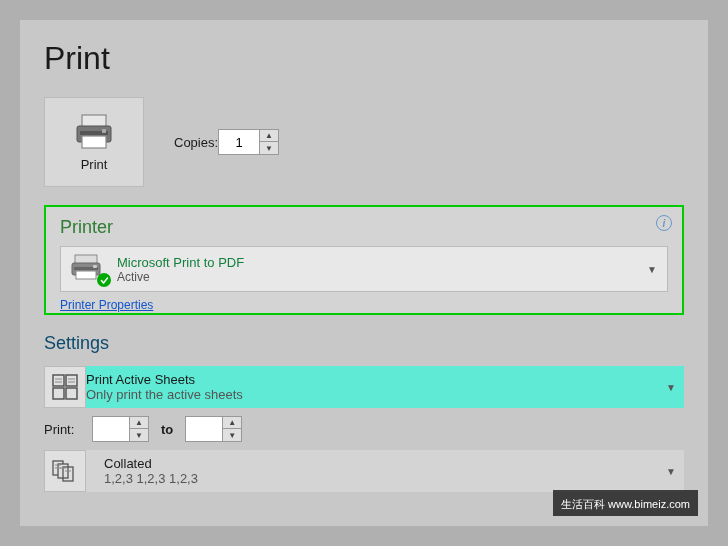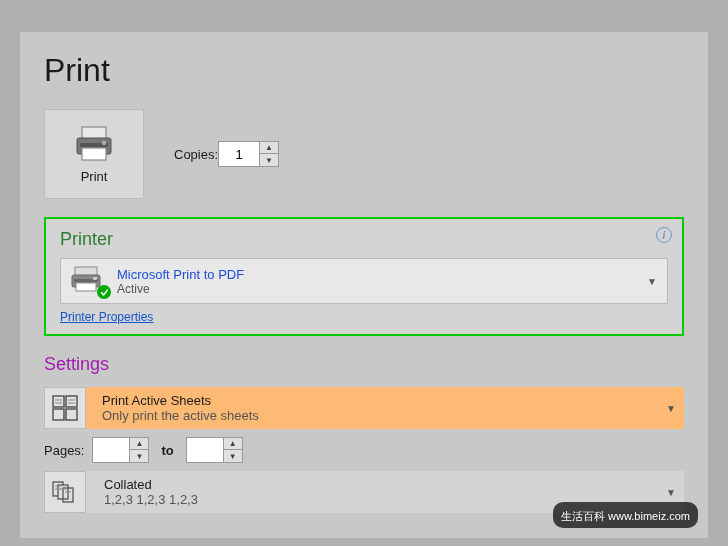--- a/index.html
+++ b/index.html
@@ -6,21 +6,21 @@
     body {
       background: #b0b0b0;
       font-family: 'Segoe UI', Arial, sans-serif;
       width: 728px;
       height: 546px;
       overflow: hidden;
       position: relative;
     }
     .main-content {
       background: #c8c8c8;
-      margin: 32px 20px 20px 20px;
+      margin: 20px 20px 20px 20px;
       padding: 20px 24px;
       height: calc(100% - 40px);
       position: relative;
     }
     .page-title {
       font-size: 32px;
       font-weight: 300;
       color: #1a1a1a;
       margin-bottom: 20px;
     }
@@ -91,21 +91,21 @@
       font-size: 8px;
       color: #444;
       border-bottom: 1px solid #999;
     }
     .spinner-btn:last-child { border-bottom: none; }
 
     
     .printer-section {
       border: 2.5px solid #00cc00;
       background: #d4d4d4;
-      padding: 10px 14px 10px 14px;
+      padding: 10px 14px 1px 14px;
       margin-bottom: 18px;
       position: relative;
     }
     .printer-section-title {
       font-size: 18px;
       font-weight: 400;
       color: #2e7d32;
       margin-bottom: 8px;
     }
     .info-icon {
@@ -156,21 +156,21 @@
     }
     .check-badge svg {
       width: 9px;
       height: 9px;
     }
     .printer-info {
       flex: 1;
     }
     .printer-name {
       font-size: 13px;
-      color: #1d4ed8;
+      color: #15803d;
       font-weight: 400;
     }
     .printer-status {
       font-size: 12px;
       color: #555;
     }
     .dropdown-arrow {
       font-size: 10px;
       color: #555;
     }
@@ -181,28 +181,28 @@
       cursor: pointer;
       display: block;
       margin-top: 6px;
       text-align: left;
     }
 
     
     .settings-title {
       font-size: 18px;
       font-weight: 400;
-      color: #a21caf;
+      color: #0c4a6e;
       margin-bottom: 12px;
     }
     .settings-row {
       display: flex;
       align-items: center;
-      gap: 16px;
-      background: #fdba74;
+      gap: 0;
+      background: #5eead4;
       margin-bottom: 4px;
     }
     .settings-icon-box {
       width: 42px;
       height: 42px;
       background: #e0e0e0;
       border: 1px solid #bbb;
       display: flex;
       align-items: center;
       justify-content: center;
@@ -272,21 +272,21 @@
       background: #d4d4d4;
     }
 
     
     .watermark {
       position: absolute;
       bottom: 10px;
       right: 10px;
       background: rgba(0,0,0,0.7);
       padding: 4px 8px;
-      border-radius: 10px;
+      border-radius: 0;
     }
     .watermark-text {
       color: white;
       font-size: 11px;
       font-family: Arial, sans-serif;
     }
   </style>
 </head>
 <body>
 
@@ -369,21 +369,21 @@
         </svg>
       </div>
       <div class="settings-text">
         <div class="settings-main-text">Print Active Sheets</div>
         <div class="settings-sub-text">Only print the active sheets</div>
       </div>
       <span class="settings-dropdown-arrow">▼</span>
     </div>
 
     <div class="pages-row">
-      <span class="pages-label">Pages:</span>
+      <span class="pages-label">Print:</span>
       <div class="pages-spinner-wrap">
         <input class="pages-input" type="text" value="" style="">
         <div class="spinner-buttons">
           <button class="spinner-btn">▲</button>
           <button class="spinner-btn">▼</button>
         </div>
       </div>
       <span class="pages-to-label">to</span>
       <div class="pages-spinner-wrap">
         <input class="pages-input" type="text" value="" style="">

